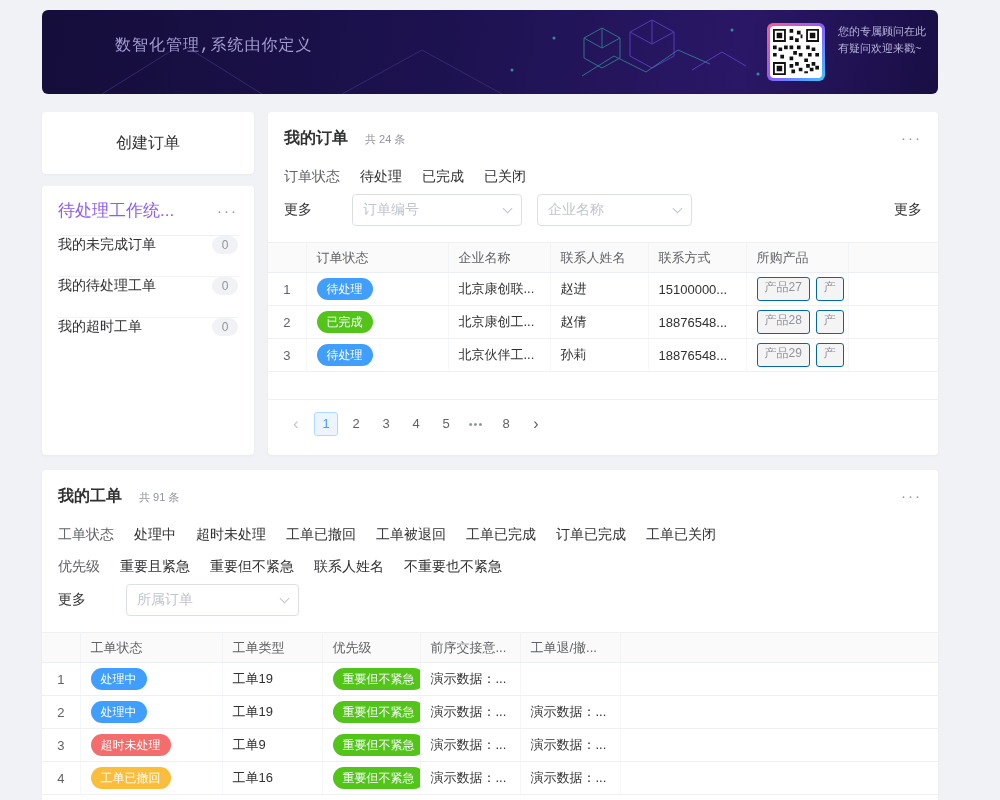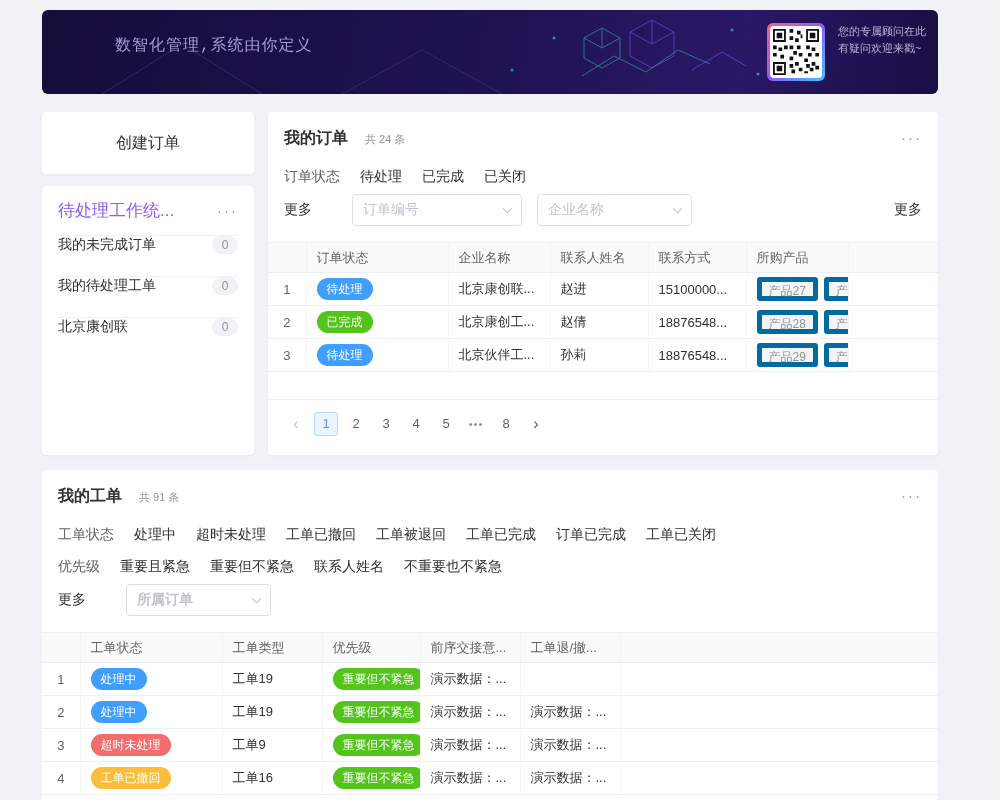--- a/index.html
+++ b/index.html
@@ -67,21 +67,21 @@
   .fopt { font-size:14px; color:#303133; font-weight:500; white-space:nowrap; cursor:pointer; }
 
   .more-row { display:flex; align-items:center; margin-top:8px; }
   .more-link { font-size:14px; color:#303133; cursor:pointer; }
   .more-row .more-first { margin-right:40px; }
   .select { height:32px; border:1px solid #dcdfe6; border-radius:4px; background:#fff;
     display:flex; align-items:center; padding:0 10px; cursor:pointer; }
   .select .ph { font-size:14px; color:#c0c4cc; }
   .sel-w1 { width:170px; margin-right:15px; }
   .sel-w2 { width:155px; }
-  .sel-w3 { width:145px;font-weight:bold; }
+  .sel-w3 { width:173px; }
   .chev { display:inline-block; width:7px; height:7px;
     border-right:1.4px solid #c0c4cc; border-bottom:1.4px solid #c0c4cc;
     transform:rotate(45deg); margin-left:auto; margin-top:-3px; }
   .more-right { margin-left:auto; }
 
   
   table.tbl { width:100%; border-collapse:collapse; table-layout:fixed; margin-top:16px;
     border-top:1px solid #f0f0f0; }
   .tbl th { height:30px; background:#fafafa; font-size:13px; font-weight:400; color:#606266;
     text-align:left; padding:0 10px; border-bottom:1px solid #ebeef5;
@@ -95,21 +95,21 @@
   .spacer-row td { height:28px; }
 
   .badge { display:inline-block; padding:0 10px; height:22px; line-height:22px;
     border-radius:11px; font-size:12px; color:#fff; white-space:nowrap; vertical-align:middle; }
   .badge.blue { background:#409eff; }
   .badge.green { background:#52c41a; }
   .badge.red { background:#f56c6c; }
   .badge.yellow { background:#fbbd3c; }
 
   .tag { display:inline-block; padding:0 7px; height:24px; line-height:18px;
-    border:5px solid #0369a1; background:#f4f4f5; color:#909399; font-size:12px;
+    border:1px solid #0369a1; background:#f4f4f5; color:#909399; font-size:12px;
     border-radius:3px; margin-right:6px; white-space:nowrap; vertical-align:middle; }
 
   
   .pagination { display:flex; align-items:center; gap:6px; margin:12px 0 0 16px; }
   .pg { min-width:24px; height:24px; line-height:24px; text-align:center;
     font-size:13px; color:#606266; cursor:pointer; border-radius:3px; }
   .pg.arrow-prev { color:#c0c4cc; font-size:16px; }
   .pg.arrow-next { color:#606266; font-size:16px; }
   .pg.active { background:#ecf5ff; border:1px solid #b3d8ff; color:#409eff; line-height:22px; }
   .pg.dots { color:#909399; font-size:11px; letter-spacing:1px; }
@@ -191,21 +191,21 @@
     </div>
     <div class="stat-item">
       <span class="stat-label">我的未完成订单</span>
       <span class="stat-count">0</span>
     </div>
     <div class="stat-item">
       <span class="stat-label">我的待处理工单</span>
       <span class="stat-count">0</span>
     </div>
     <div class="stat-item">
-      <span class="stat-label">北京康创联</span>
+      <span class="stat-label">我的超时工单</span>
       <span class="stat-count">0</span>
     </div>
   </div>
 </div>
 
 <div class="card orders-card">
   <div class="card-head card-pad">
     <span class="card-title">我的订单</span>
     <span class="card-count">共 24 条</span>
     <span class="head-spacer"></span>

